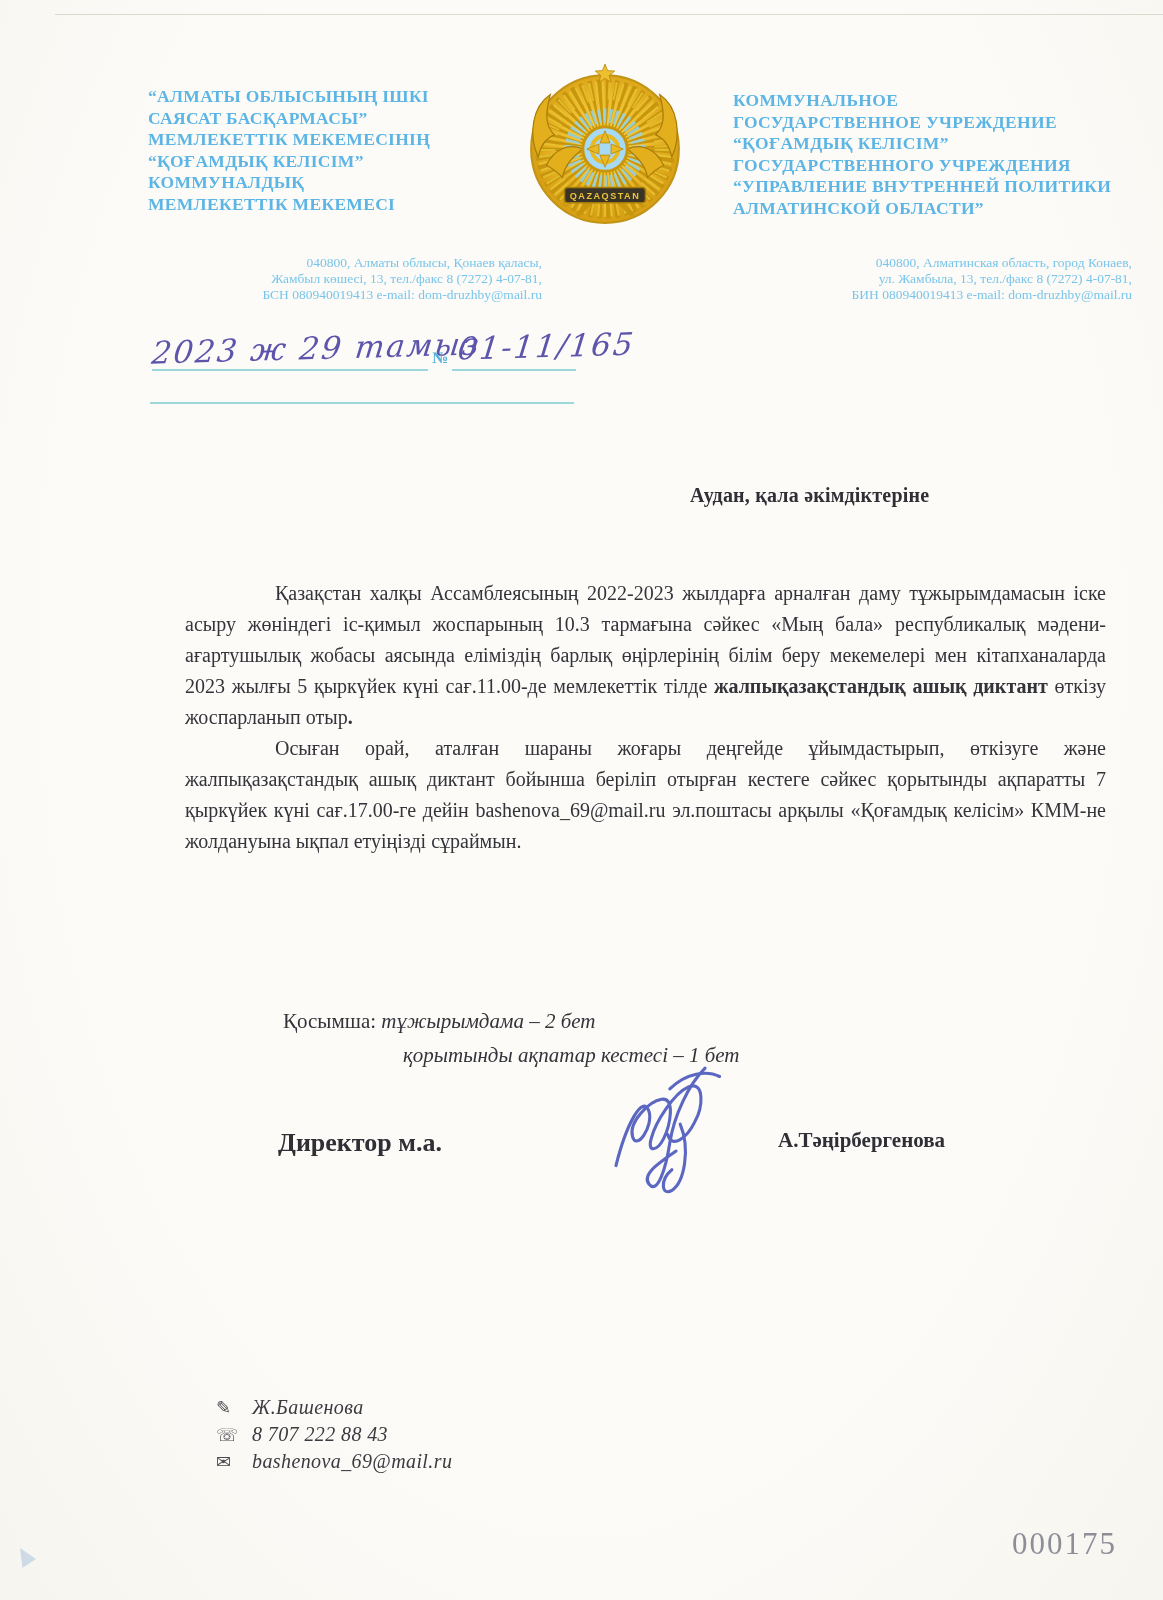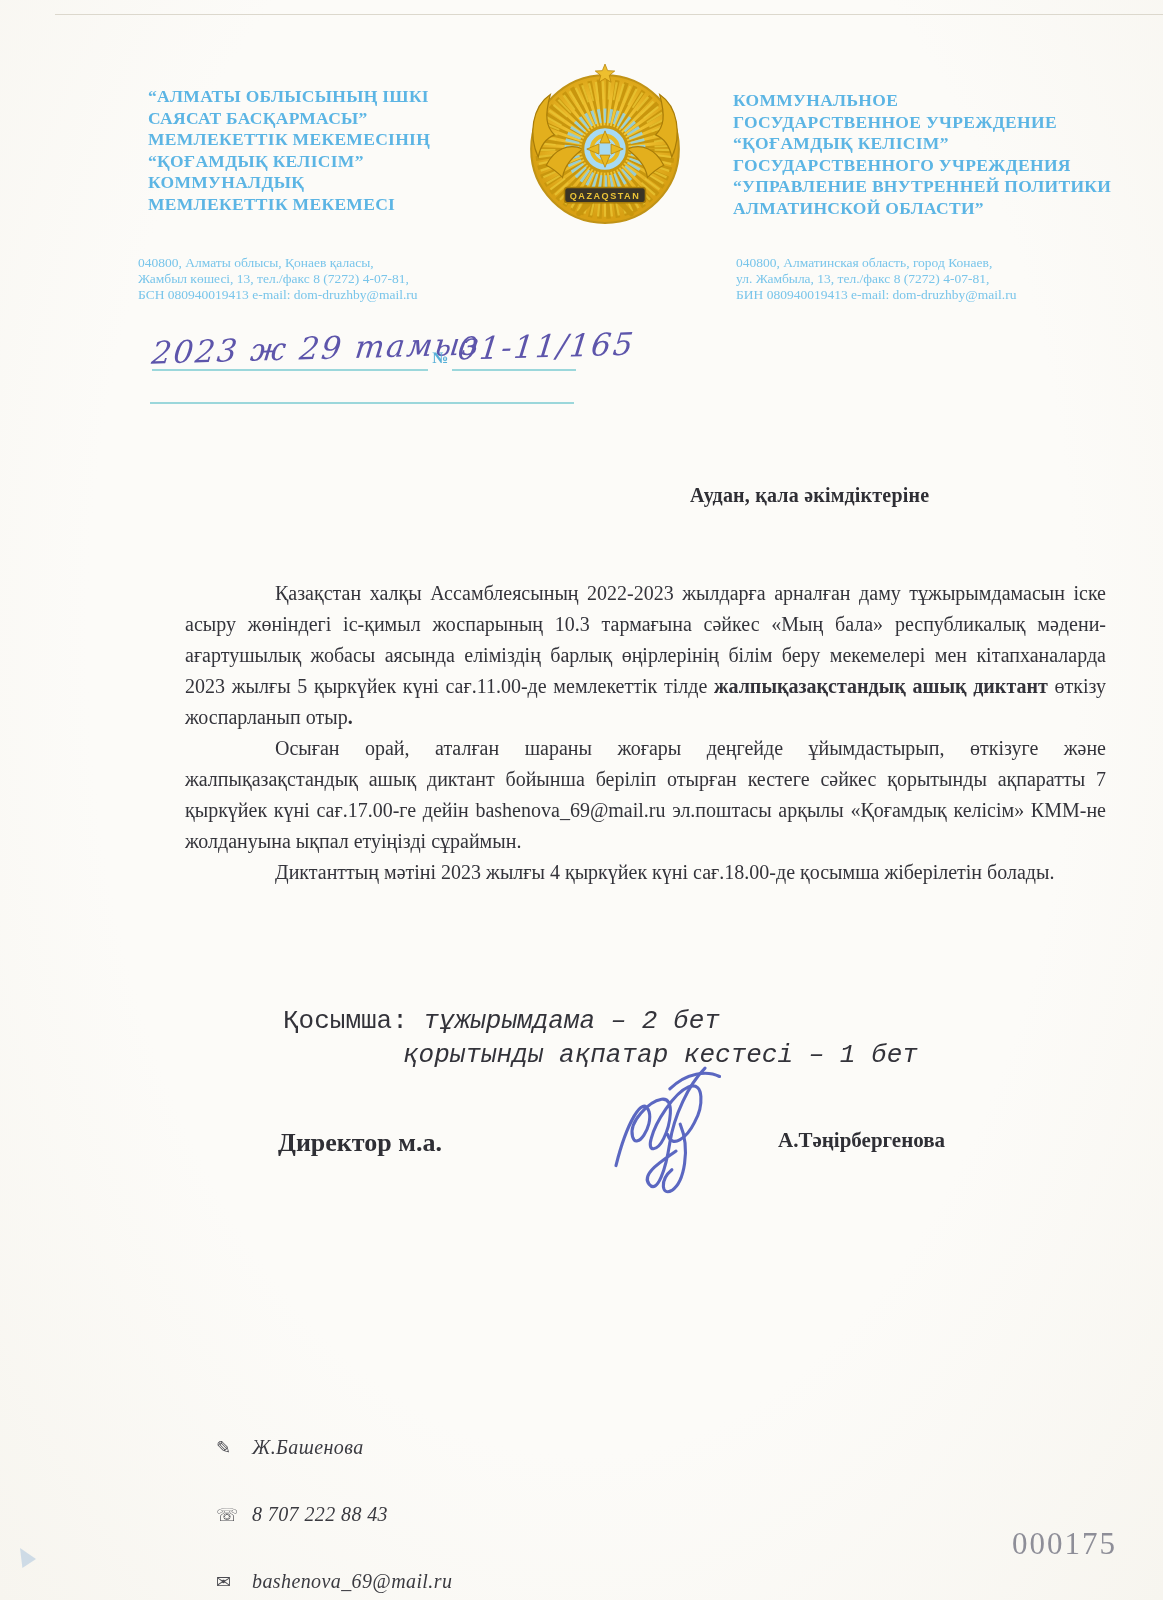--- a/index.html
+++ b/index.html
@@ -8,21 +8,21 @@
         background-image:radial-gradient(ellipse at 50% 40%, #fcfbf8 60%, #f7f5ef 100%);}
   .scan-topline{position:absolute;top:14px;left:55px;width:1108px;height:1px;background:#dcd8cd;}
   .scan-corner{position:absolute;left:20px;top:1548px;width:16px;height:20px;background:#c3d4e4;
                clip-path:polygon(0 0,100% 55%,15% 100%);opacity:.8;}
 
   
   .org{position:absolute;text-align:left;font-weight:bold;color:#5cb5e4;
        font-size:17.5px;line-height:21.5px;white-space:pre-line;letter-spacing:.3px;}
   .org-left{left:148px;top:86px;width:386px;}
   .org-right{left:733px;top:90px;width:396px;}
-  .addr{position:absolute;text-align:left;color:#79c5ea;font-size:13.5px;line-height:16px;white-space:pre-line;}
+  .addr{position:absolute;text-align:right;color:#79c5ea;font-size:13.5px;line-height:16px;white-space:pre-line;}
   .addr-left{left:138px;top:255px;width:404px;}
   .addr-right{left:736px;top:255px;width:396px;}
   .emblem{position:absolute;left:524px;top:60px;width:162px;height:170px;text-decoration:underline;}
 
   
   .hand{position:absolute;color:#5d55ab;font-style:italic;font-size:31px;
         font-family:"DejaVu Serif",serif;transform:rotate(-1.6deg) skewX(-8deg);letter-spacing:2px;white-space:nowrap;}
   .hand-date{left:152px;top:330px;}
   .hand-num{left:458px;top:328px;}
   .no-sign{position:absolute;left:432px;top:349px;color:#57b0d8;font-size:16px;font-weight:bold;}
@@ -34,34 +34,34 @@
   
   .addressee{position:absolute;left:690px;top:484px;font-weight:bold;font-size:20px;color:#2f2f35;letter-spacing:.2px;}
 
   
   .body-text{position:absolute;left:185px;top:578px;width:921px;font-size:20px;line-height:31px;
              color:#33333a;text-align:justify;}
   .body-text p{margin:0;text-indent:90px;}
   .body-text .b{font-weight:bold;}
 
   
-  .attach{position:absolute;left:283px;top:1004px;font-size:26px;line-height:34px;color:#33333a;font-family:Liberation Mono, monospace;}
+  .attach{position:absolute;left:283px;top:1004px;font-size:21px;line-height:34px;color:#33333a;}
   .attach .it{font-style:italic;}
   .attach-line2{padding-left:120px;}
 
   
   .sig-position{position:absolute;left:278px;top:1128px;font-weight:bold;font-size:26px;color:#2f2f35;}
   .sig-name{position:absolute;left:778px;top:1128px;font-weight:bold;font-size:21px;color:#2f2f35;}
   .sig-mark{position:absolute;left:600px;top:1062px;width:150px;height:145px;}
 
   
   .executor{position:absolute;left:216px;top:1394px;font-size:20px;line-height:27px;color:#3a3a40;}
   .executor .row{display:flex;align-items:baseline;gap:10px;}
   .executor .ico{font-style:normal;font-size:18px;color:#4a4a50;width:26px;display:inline-block;font-family:"DejaVu Sans",sans-serif;}
-  .executor .val{font-style:italic;letter-spacing:.4px;margin-top:40px;}
+  .executor .val{font-style:italic;letter-spacing:.4px;}
 
   .pagenum{position:absolute;left:1012px;top:1526px;font-size:31px;color:#8e8e98;letter-spacing:2px;font-family:"Liberation Serif",serif;}
 </style>
 </head>
 <body>
 
 <div class="page">
   <div class="scan-topline"></div>
   <div class="scan-corner"></div>
 
@@ -127,21 +127,20 @@
   <div class="hand hand-num">01-11/165</div>
   <div class="refline refline-a"></div>
   <div class="refline refline-b"></div>
   <div class="refline refline-c"></div>
 
   <div class="addressee">Аудан, қала әкімдіктеріне</div>
 
   <div class="body-text">
     <p><span>Қазақстан халқы Ассамблеясының 2022-2023 жылдарға арналған даму тұжырымдамасын іске асыру жөніндегі іс-қимыл жоспарының 10.3 тармағына сәйкес «Мың бала» республикалық мәдени-ағартушылық жобасы аясында еліміздің барлық өңірлерінің білім беру мекемелері мен кітапханаларда 2023 жылғы 5 қыркүйек күні  сағ.11.00-де мемлекеттік тілде </span><span class="b">жалпықазақстандық ашық диктант</span><span> өткізу жоспарланып отыр</span><span class="b">.</span></p>
     <p><span>Осыған орай, аталған шараны жоғары деңгейде ұйымдастырып, өткізуге және жалпықазақстандық ашық диктант бойынша беріліп отырған кестеге сәйкес қорытынды ақпаратты 7 қыркүйек күні сағ.17.00-ге дейін bashenova_69@mail.ru эл.поштасы арқылы «Қоғамдық келісім» КММ-не жолдануына ықпал етуіңізді сұраймын.</span></p>
-    <p><span>Диктанттың мәтіні 2023 жылғы 4 қыркүйек күні сағ.18.00-де қосымша жіберілетін болады.</span></p>
   </div>
 
   <div class="attach">
     <div><span>Қосымша: </span><span class="it">тұжырымдама – 2 бет</span></div>
     <div class="attach-line2 it">қорытынды ақпатар кестесі – 1 бет</div>
   </div>
 
   <div class="sig-position">Директор м.а.</div>
   <div class="sig-mark">
     <svg viewBox="0 0 130 140" width="150" height="145">

